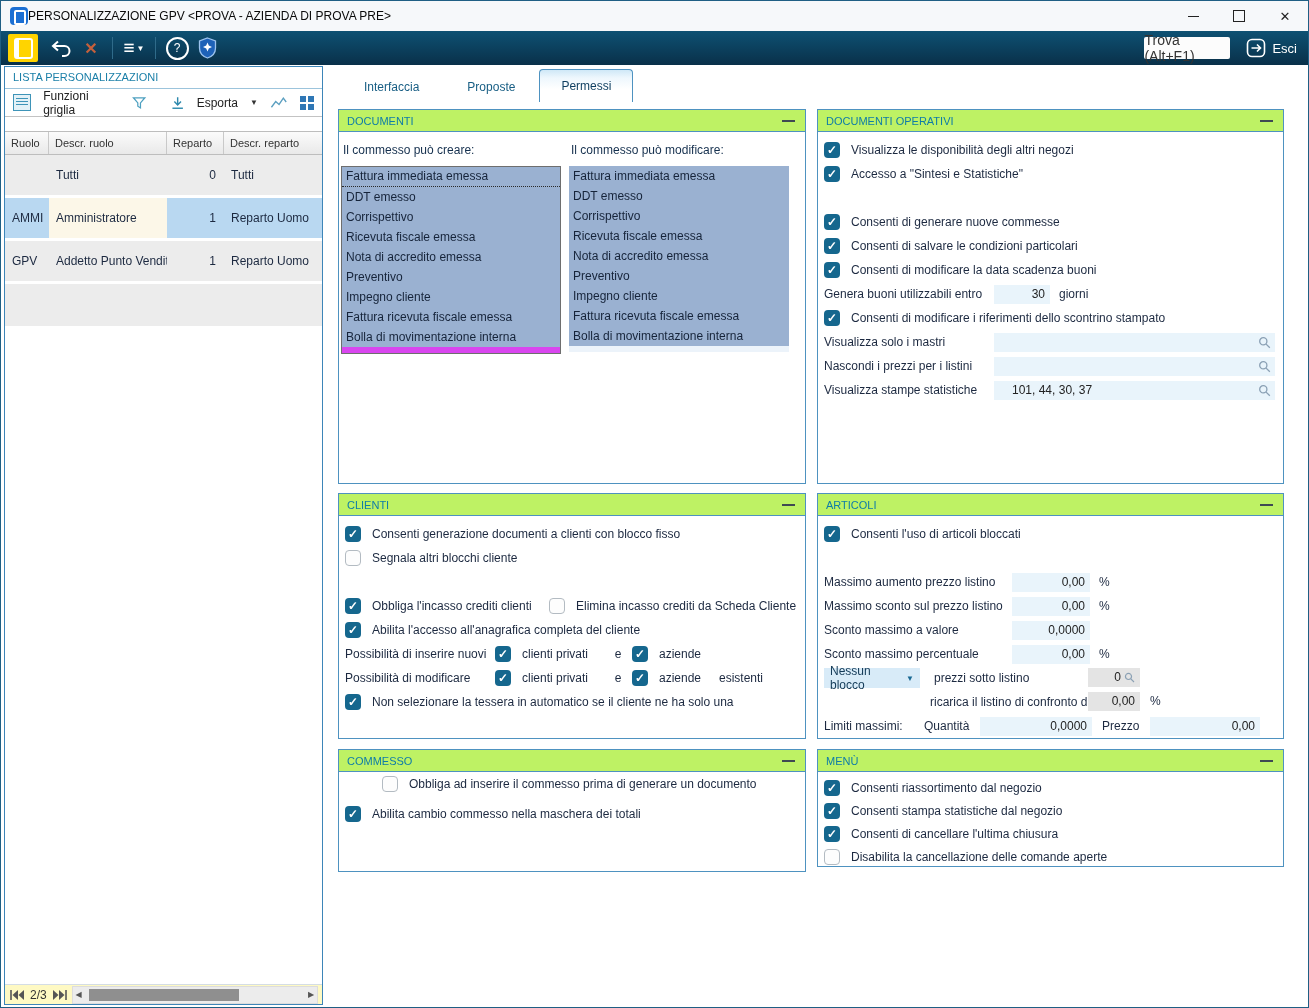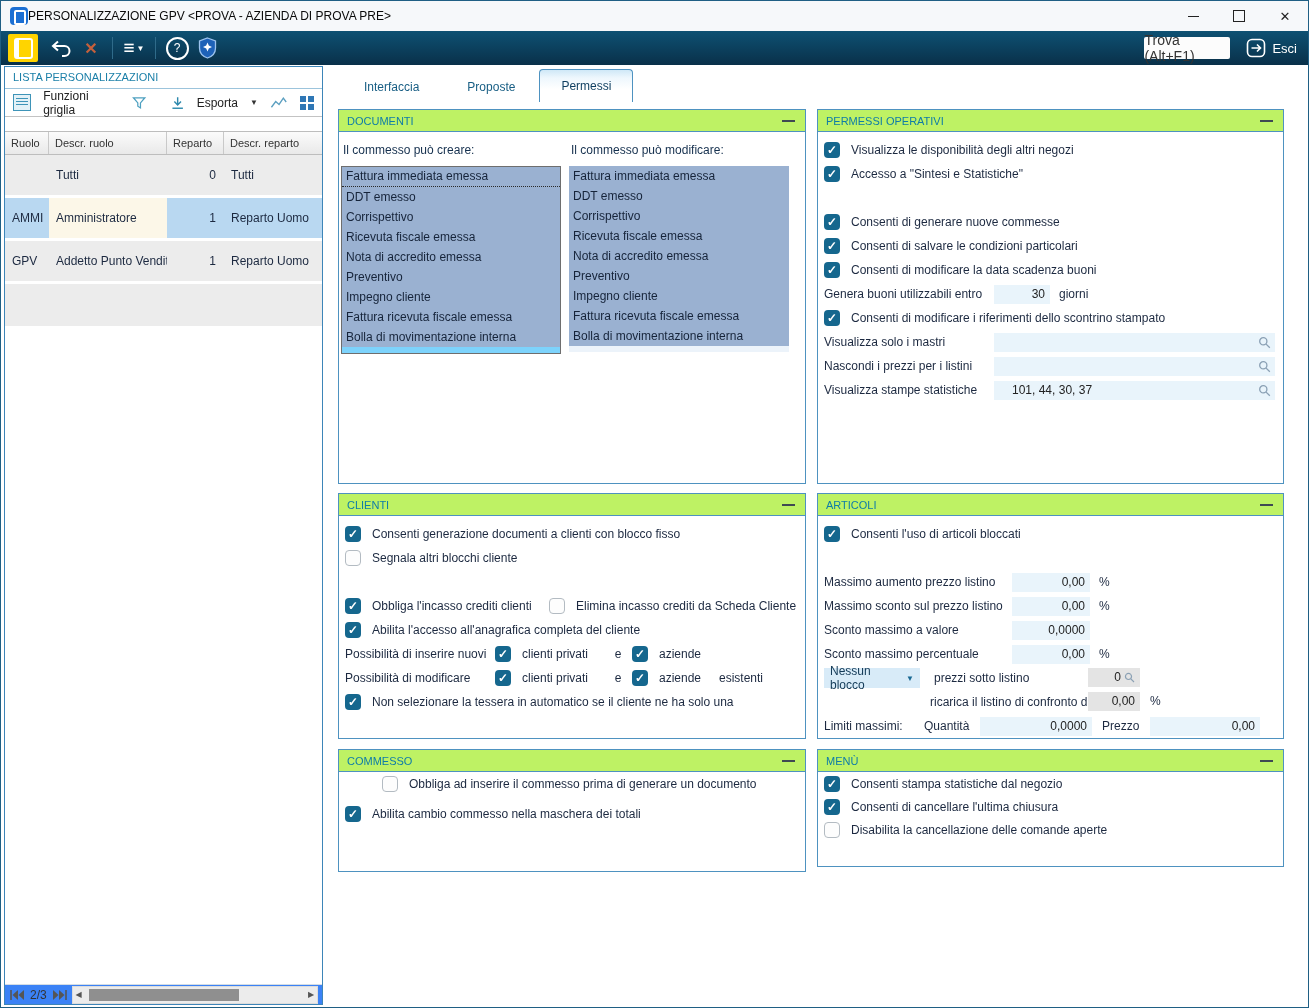--- a/index.html
+++ b/index.html
@@ -43,21 +43,21 @@
   .sb-table{margin-top:14px}
   .sb-hrow{display:grid;grid-template-columns:44px 118px 57px 1fr;height:22px;background:linear-gradient(#fbfbfb,#e9e9e9);border-top:1px solid #bdbdbd;border-bottom:1px solid #bdbdbd;font-size:11px;color:#333}
   .sb-hcell{display:flex;align-items:center;padding-left:6px;border-right:1px solid #c9c9c9}
   .sb-row{display:grid;grid-template-columns:44px 118px 57px 1fr;height:40px;background:#ececec;margin-bottom:3px;font-size:12px}
   .sb-row.sel{background:#b9d8f1}
   .sb-cell{display:flex;align-items:center;padding-left:7px;overflow:hidden;white-space:nowrap}
   .sb-cell.num{justify-content:flex-end;padding-right:8px}
   .sb-cell.edit{background:#fcf7e8}
   .sb-row.empty{height:42px}
   
-  .sb-foot{position:absolute;left:0;right:0;bottom:0;height:20px;background:#3b82f6;border-top:1px solid #d4dde5;display:flex;align-items:center;padding:0 4px;gap:4px;box-sizing:border-box}
+  .sb-foot{position:absolute;left:0;right:0;bottom:0;height:20px;background:#fef9c3;border-top:1px solid #d4dde5;display:flex;align-items:center;padding:0 4px;gap:4px;box-sizing:border-box}
   .pageno{font-size:12px;color:#333;margin:0 2px}
   .navsvg{display:block}
   .sb-scroll{flex:1;display:flex;align-items:center;height:16px;background:#ececec;border:1px solid #dcdcdc}
   .scr-arrow{font-size:8px;color:#555;width:12px;text-align:center}
   .scr-track{flex:1;position:relative;height:12px}
   .scr-thumb{position:absolute;left:4px;width:68%;top:0;height:12px;background:#8f8f8f}
   
   .main{position:absolute;left:325px;top:65px;right:2px;bottom:2px;background:#fff}
   .tabs{position:absolute;left:14px;top:2px;height:34px;display:flex;align-items:flex-end}
   .tab{height:30px;line-height:30px;padding:0 24px;font-size:12px;color:#185e84;text-align:center}
@@ -71,21 +71,21 @@
   .crow.mt{margin-top:6px}
   .gap24{height:24px}
   .cb{width:16px;height:16px;border-radius:4px;flex:none;box-sizing:border-box;margin-right:11px;position:relative}
   .cb[data-checked="true"]{background:#15678e}
   .cb[data-checked="true"]::after{content:"✓";position:absolute;left:3px;top:1px;color:#fff;font-size:12px;font-weight:bold}
   .cb[data-checked="false"]{background:#fdfdfd;border:1px solid #b3bbc2}
   
   .doc-body{display:flex;gap:8px;padding:0 2px}
   .dcol{width:220px}
   .dcol-h{font-size:12px;color:#15304e;margin:11px 0 9px 2px}
-  .dlist{background:#7dd3fc}
+  .dlist{background:#d946ef}
   .dlist.bordered{border:1px solid #6e6e6e;padding-bottom:6px}
   .litem{height:20px;line-height:20px;background:#9ab1d1;padding-left:4px;font-size:12px;color:#16243a;white-space:nowrap;overflow:hidden}
   .litem.focus{border-bottom:1px dotted #2a2a2a;height:19px;line-height:19px}
   .dlist-strip{height:6px;background:#ecf3fa}
   
   .frow{display:flex;align-items:center;height:24px;padding:0 6px;font-size:12px;color:#1c2940}
   .numbox{height:19px;line-height:19px;background:#e9f4fb;text-align:right;padding:0 5px;box-sizing:border-box;color:#222}
   .numbox.gray{background:#e4e4e4}
   .lk-label{width:170px;flex:none}
   .lookup{flex:1;height:19px;background:#e9f4fb;position:relative;margin-right:2px;display:flex;align-items:center}
@@ -281,21 +281,21 @@
           <div class="litem">Fattura ricevuta fiscale emessa</div>
           <div class="litem">Bolla di movimentazione interna</div>
           <div class="dlist-strip"></div>
         </div>
       </div>
     </div>
   </div>
 
   <div class="panel" style="left:491px;top:43px;width:467px;height:375px">
     <div class="panel-h">
-      <span class="panel-t">PERMESSI OPERATIVI</span>
+      <span class="panel-t">DOCUMENTI OPERATIVI</span>
       <span class="dash"></span>
     </div>
     <div class="crow mt">
         <span class="cb" data-checked="true"></span>
         <span>Visualizza le disponibilità degli altri negozi</span>
       </div>
     <div class="crow">
         <span class="cb" data-checked="true"></span>
         <span>Accesso a "Sintesi e Statistiche"</span>
       </div>
@@ -471,20 +471,24 @@
         <span class="cb" data-checked="true"></span>
         <span>Abilita cambio commesso nella maschera dei totali</span>
       </div>
   </div>
 
   <div class="panel" style="left:491px;top:683px;width:467px;height:118px">
     <div class="panel-h">
       <span class="panel-t">MENÙ</span>
       <span class="dash"></span>
     </div>
+    <div class="crow" style="margin-top:4px;height:23px">
+        <span class="cb" data-checked="true"></span>
+        <span>Consenti riassortimento dal negozio</span>
+      </div>
     <div class="crow" style="height:23px">
         <span class="cb" data-checked="true"></span>
         <span>Consenti stampa statistiche dal negozio</span>
       </div>
     <div class="crow" style="height:23px">
         <span class="cb" data-checked="true"></span>
         <span>Consenti di cancellare l'ultima chiusura</span>
       </div>
     <div class="crow" style="height:23px">
         <span class="cb" data-checked="false"></span>

